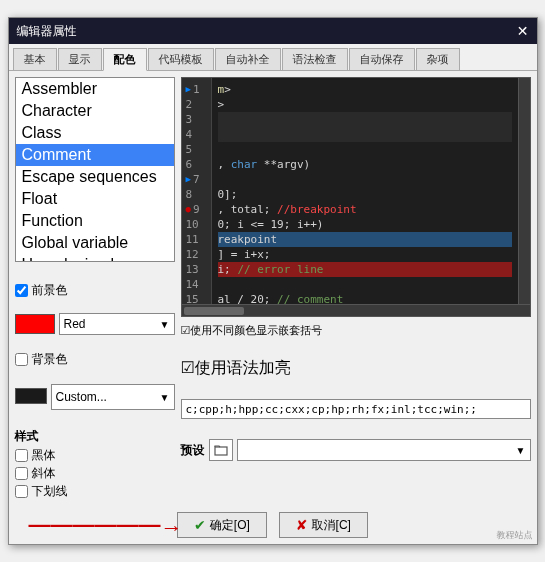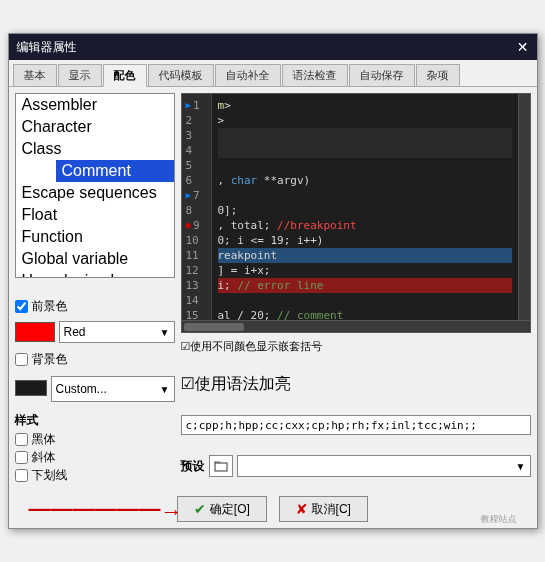--- a/index.html
+++ b/index.html
@@ -83,29 +83,28 @@
       overflow-y: scroll;
       flex-shrink: 0;
     }
     .list-item {
       padding: 2px 6px;
       cursor: pointer;
       font-size: 16px;
       color: #000;
     }
     .list-item.selected {
-      background: #1d4ed8;
+      background: #3b82f6;
       color: white;
-      margin-left: 40px;
     }
     .options-area {
       margin-top: 20px;
       display: flex;
       flex-direction: column;
-      gap: 4px;
+      gap: 12px;
     }
     .checkbox-row {
       display: flex;
       align-items: center;
       gap: 4px;
     }
     .checkbox-row input[type=checkbox] {
       width: 13px;
       height: 13px;
     }
@@ -321,21 +320,21 @@
       cursor: pointer;
       font-size: 12px;
       height: 26px;
     }
     .btn-ok { }
     .btn-cancel { }
     .btn-icon-ok { color: #228B22; font-size: 14px; }
     .btn-icon-cancel { color: #cc0000; font-size: 14px; }
     .watermark {
       position: absolute;
-      right: 20px;
+      right: 4px;
       bottom: 2px;
       font-size: 9px;
       color: #999;
     }
     .line-num-item {
       display: flex;
       align-items: center;
       height: 15px;
     }
     .ln-arrow {

